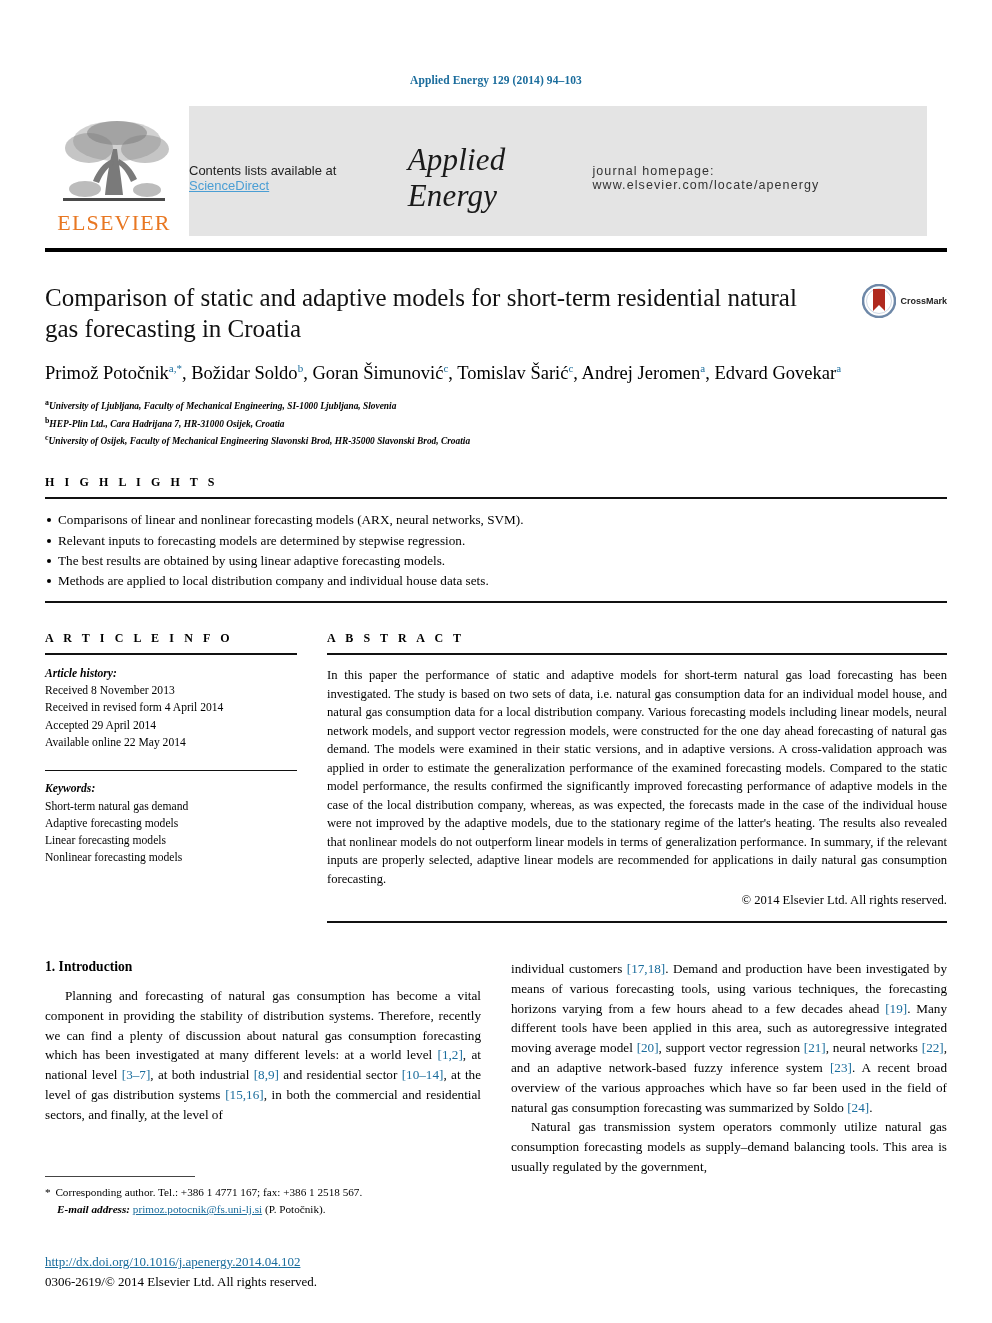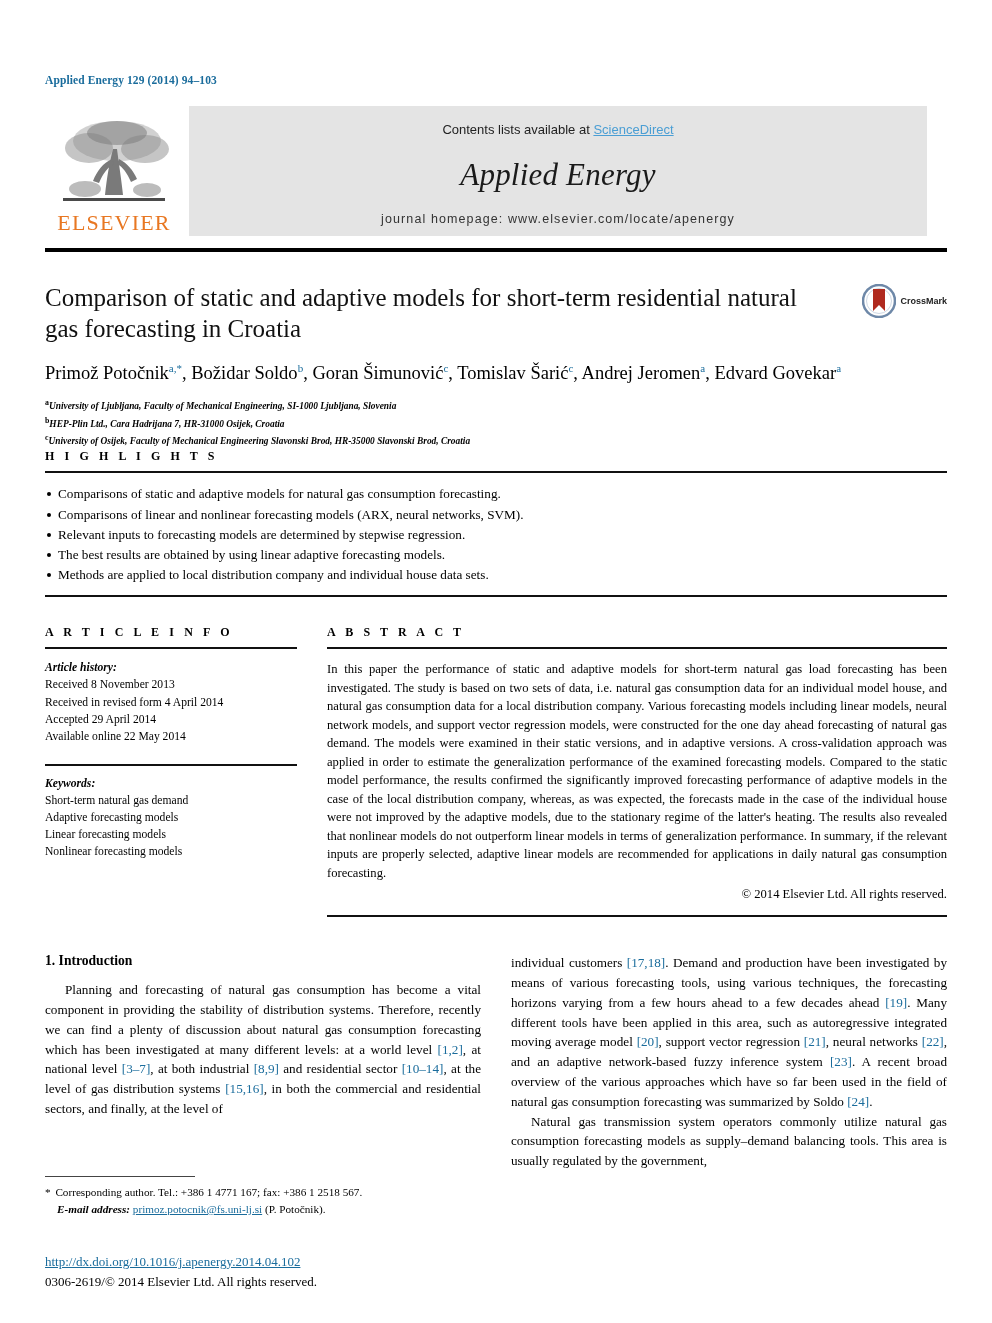--- a/index.html
+++ b/index.html
@@ -18,20 +18,21 @@
   .page {
     position: relative;
     width: 992px;
     height: 1323px;
     box-sizing: border-box;
     padding: 0 45px;
   }
 
   
   .running-head {
+    text-align: center;
     font-size: 11.5px;
     font-weight: bold;
     color: #1a6c9c;
     padding-top: 74px;
     letter-spacing: .1px;
   }
 
   
   .masthead {
     margin-top: 20px;
@@ -54,24 +55,24 @@
     font-size: 22px;
     letter-spacing: 1.2px;
     color: #E87722;
     line-height: 1;
     margin-top: 1px;
   }
   .contents-box {
     flex: 1 1 auto;
     background: #e4e4e4;
     display: flex;
-    flex-direction: column;
+    flex-direction: row;
     align-items: center;
     justify-content: space-between;
-    padding: 16px 0 10px 0;
+    padding: 24px 0 10px 0;
     margin-left: 6px;
     margin-right: 20px;
   }
   .contents-line {
     font-family: "Liberation Sans", sans-serif;
     font-size: 13px;
     color: #222;
   }
   .sciencedirect { color: #4a9ed4; }
   .journal-name {
@@ -183,21 +184,21 @@
   .affiliations sup { font-style: normal; }
 
   
   .section-head {
     font-family: "Liberation Serif", serif;
     font-size: 12px;
     font-weight: bold;
     letter-spacing: 3.6px;
     text-transform: uppercase;
   }
-  .highlights { }
+  .highlights { margin-top: 26px; }
   .hl-rule { height: 2px; background:#111; margin-top: 7px; }
   .hl-list {
     list-style: none;
     margin: 11px 0 0 0;
     padding: 0;
     font-size: 13.2px;
     line-height: 1.53;
   }
   .hl-list li { position: relative; padding-left: 13px; }
   .hl-list li::before {
@@ -348,21 +349,20 @@
       <div><sup>a</sup><span>University of Ljubljana, Faculty of Mechanical Engineering, SI-1000 Ljubljana, Slovenia</span></div>
       <div><sup>b</sup><span>HEP-Plin Ltd., Cara Hadrijana 7, HR-31000 Osijek, Croatia</span></div>
       <div><sup>c</sup><span>University of Osijek, Faculty of Mechanical Engineering Slavonski Brod, HR-35000 Slavonski Brod, Croatia</span></div>
     </div>
   </div>
 
   <div class="highlights">
     <div class="section-head">H I G H L I G H T S</div>
     <div class="hl-rule"></div>
     <ul class="hl-list">
-      <li>Comparisons of static and adaptive models for natural gas consumption forecasting.</li>
       <li>Comparisons of linear and nonlinear forecasting models (ARX, neural networks, SVM).</li>
       <li>Relevant inputs to forecasting models are determined by stepwise regression.</li>
       <li>The best results are obtained by using linear adaptive forecasting models.</li>
       <li>Methods are applied to local distribution company and individual house data sets.</li>
     </ul>
     <div class="hl-bottom-rule"></div>
   </div>
 
   <div class="info-abstract">
 

